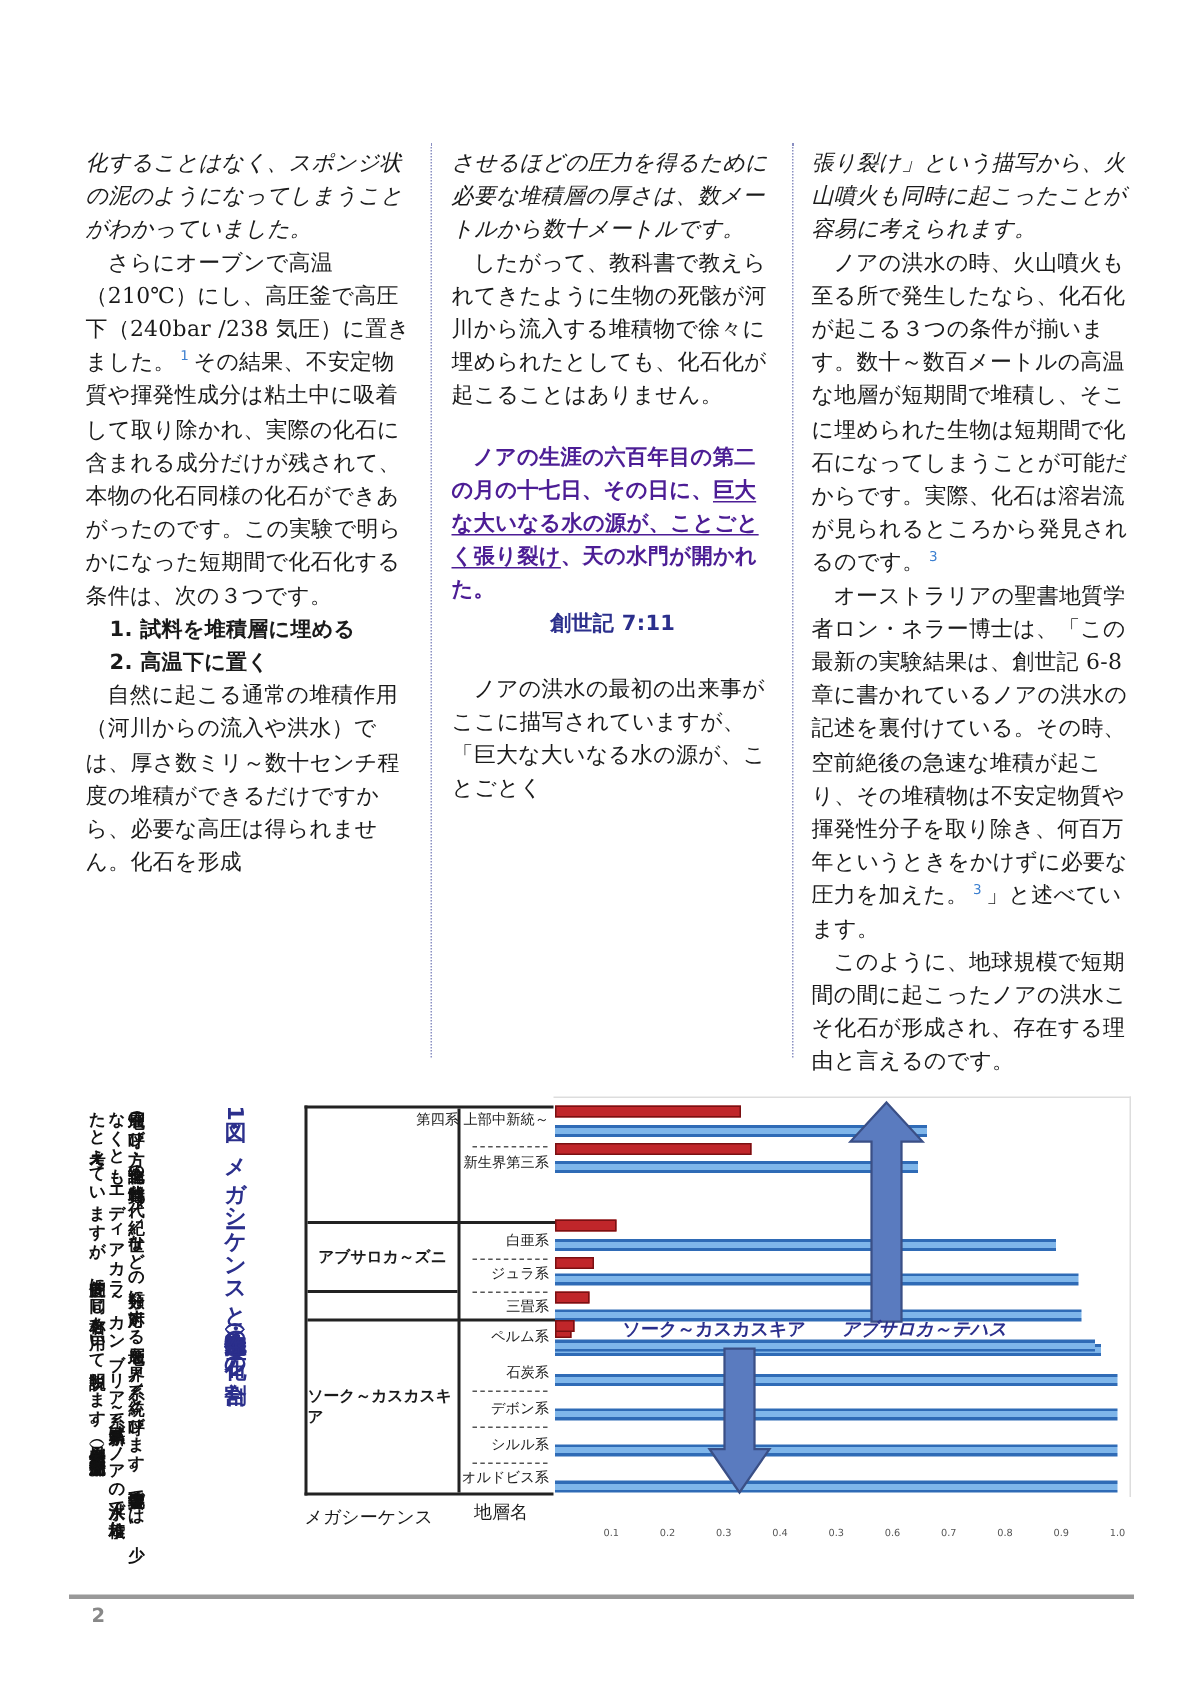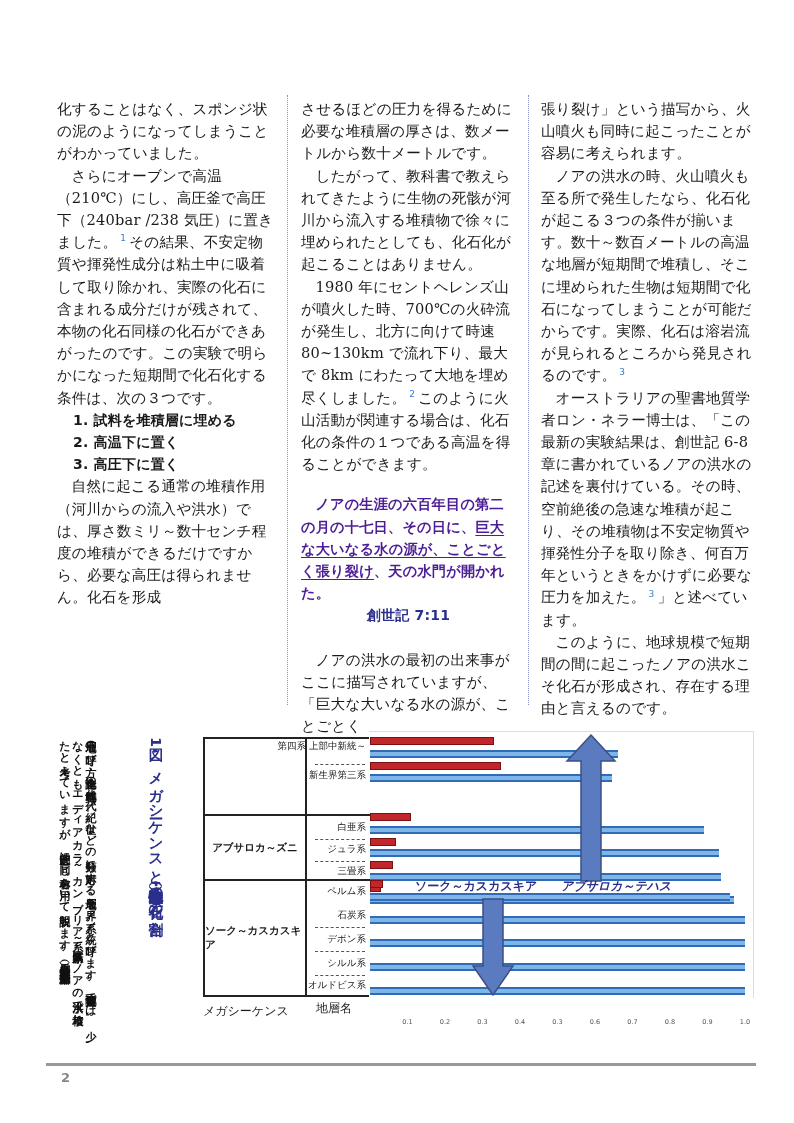--- a/index.html
+++ b/index.html
@@ -1,20 +1,20 @@
 <!DOCTYPE html>
 <html><head>
 <meta charset="utf-8">
 <style>
   html, body { margin:0; padding:0; background:#ffffff; }
   body { width:794px; height:1123px; position:relative; overflow:hidden;
          font-family:"DejaVu Serif","Liberation Serif",serif; color:#1a1a1a; }
   .col { position:absolute; top:98px; font-size:14.6px; line-height:22.2px; letter-spacing:0.2px; }
   .col p { margin:0; text-indent:1em; }
-  .col p.noind { text-indent:0; }
+  .col p.noind { text-indent:0;font-style:italic; }
   .col1 { left:57px; width:220px; }
   .col2 { left:301px; width:215px; }
   .col3 { left:541px; width:216px; }
   .divider { position:absolute; top:95px; height:610px; border-left:1px dotted #8a8fc2; }
   .fn { color:#3b7fd0; font-size:9px; vertical-align:super; line-height:0; margin:0 3px; font-family:"DejaVu Sans",sans-serif; }
   .cond { font-family:"DejaVu Sans","Liberation Sans",sans-serif; font-weight:bold; font-size:14px; padding-left:16px; }
   .quote { font-family:"DejaVu Sans","Liberation Sans",sans-serif; font-weight:bold; color:#4c1d95; font-size:14.2px; line-height:22.2px; margin-top:18px !important; }
   .quote u { text-decoration:underline; text-underline-offset:3px; }
   .ref { text-align:center; font-family:"DejaVu Sans","Liberation Sans",sans-serif; font-weight:bold; color:#2b2f8c; font-size:14px; }
   .gap { height:22px; }
@@ -44,32 +44,28 @@
 </head>
 <body>
 
 <div class="col col1">
   <p class="noind">化することはなく、スポンジ状の泥のようになってしまうことがわかっていました。</p>
   <p>
     <span>さらにオーブンで高温（210℃）にし、高圧釜で高圧下（240bar /238 気圧）に置きました。</span><span class="fn">1</span><span>その結果、不安定物質や揮発性成分は粘土中に吸着して取り除かれ、実際の化石に含まれる成分だけが残されて、本物の化石同様の化石ができあがったのです。この実験で明らかになった短期間で化石化する条件は、次の３つです。</span>
   </p>
   <div class="cond">1. 試料を堆積層に埋める</div>
   <div class="cond">2. 高温下に置く</div>
-  <div class="cond">3. 高圧下に置く</div>
   <p>自然に起こる通常の堆積作用（河川からの流入や洪水）では、厚さ数ミリ～数十センチ程度の堆積ができるだけですから、必要な高圧は得られません。化石を形成</p>
 </div>
 
 <div class="divider" style="left:287px;"></div>
 
 <div class="col col2">
   <p class="noind">させるほどの圧力を得るために必要な堆積層の厚さは、数メートルから数十メートルです。</p>
   <p>したがって、教科書で教えられてきたように生物の死骸が河川から流入する堆積物で徐々に埋められたとしても、化石化が起こることはありません。</p>
-  <p>
-    <span>1980 年にセントヘレンズ山が噴火した時、700℃の火砕流が発生し、北方に向けて時速 80~130km で流れ下り、最大で 8km にわたって大地を埋め尽くしました。</span><span class="fn">2</span><span>このように火山活動が関連する場合は、化石化の条件の１つである高温を得ることができます。</span>
-  </p>
   <p class="quote">
     <span>ノアの生涯の六百年目の第二の月の十七日、その日に、</span><u>巨大な大いなる水の源が、ことごとく張り裂け</u><span>、天の水門が開かれた。</span>
   </p>
   <div class="ref">創世記 7:11</div>
   <div class="gap"></div>
   <p>ノアの洪水の最初の出来事がここに描写されていますが、「巨大な大いなる水の源が、ことごとく</p>
 </div>
 
 <div class="divider" style="left:528px;"></div>
 
@@ -82,21 +78,21 @@
     <span>オーストラリアの聖書地質学者ロン・ネラー博士は、「この最新の実験結果は、創世記 6-8 章に書かれているノアの洪水の記述を裏付けている。その時、空前絶後の急速な堆積が起こり、その堆積物は不安定物質や揮発性分子を取り除き、何百万年というときをかけずに必要な圧力を加えた。</span><span class="fn">3</span><span>」と述べています。</span>
   </p>
   <p>このように、地球規模で短期間の間に起こったノアの洪水こそ化石が形成され、存在する理由と言えるのです。</p>
 </div>
 
 <div class="vcaption fig-title">図1　メガシーケンスと海生生物（水色）・陸生生物（赤色）の化石の割合</div>
 <div class="vcaption fig-note">地層の呼び方：進化論の地質時代、代／紀／世などの分類に対応する地層を界／系／統と呼びます。聖書地質学では、少なくともエディアカラ～カンブリア系～新第三系はノアの洪水で堆積したと考えていますが、便宜的に同じ名称を用いて説明します。（例）新生界 古第三系 上部漸新統</div>
 
 <div class="tbl">
   <div class="vsep"></div>
-  <div class="era" style="top:77px;height:65px;font-family:Liberation Mono, monospace;">アブサロカ～ズニ</div>
+  <div class="era" style="top:77px;height:46px;font-family:Liberation Mono, monospace;">アブサロカ～ズニ</div>
   <div class="era last" style="top:142px;height:114px;">ソーク～カスカスキア</div>
   <div class="hline" style="top:75px;"></div>
   <div class="hline" style="top:140px;"></div>
 
   <div class="sys" style="top:1px;">第四系 上部中新統～</div>
   <div class="dash" style="top:25px;"></div>
   <div class="sys" style="top:30px;">新生界第三系</div>
 
   <div class="sys" style="top:82px;">白亜系</div>
   <div class="dash" style="top:100px;"></div>

